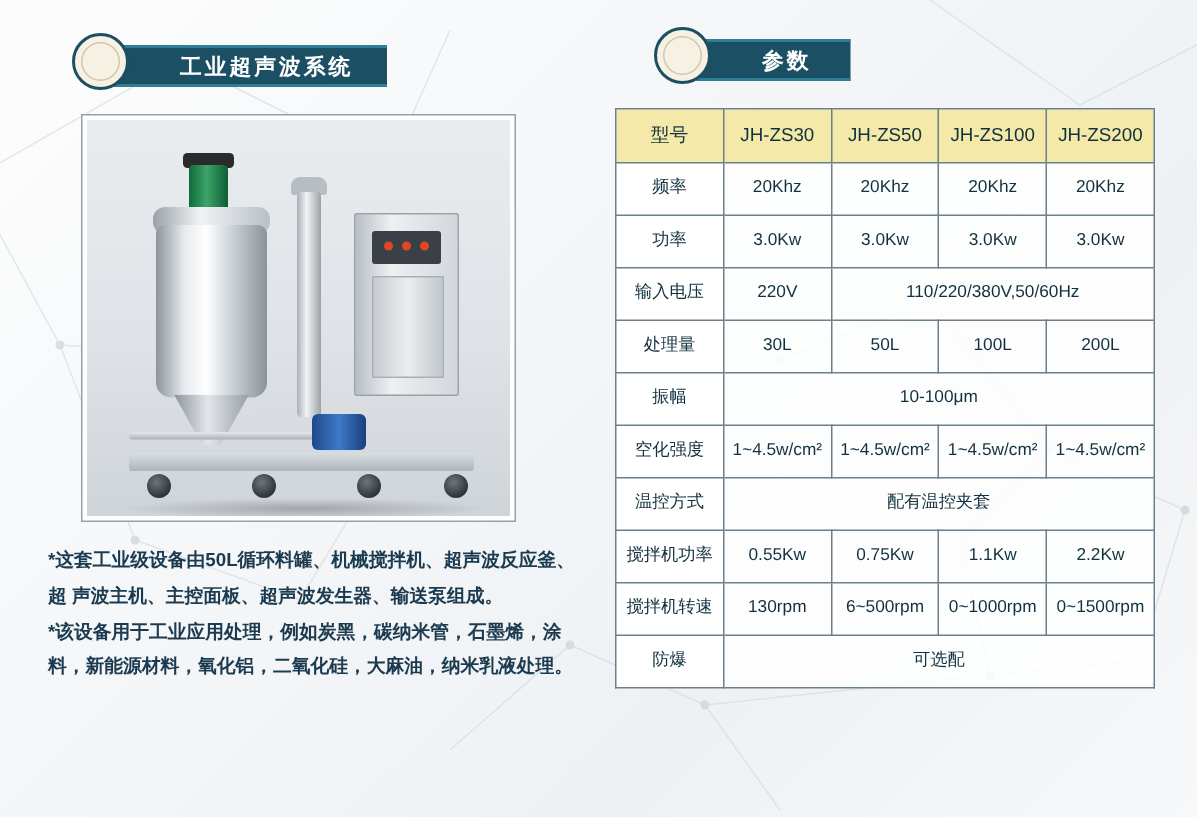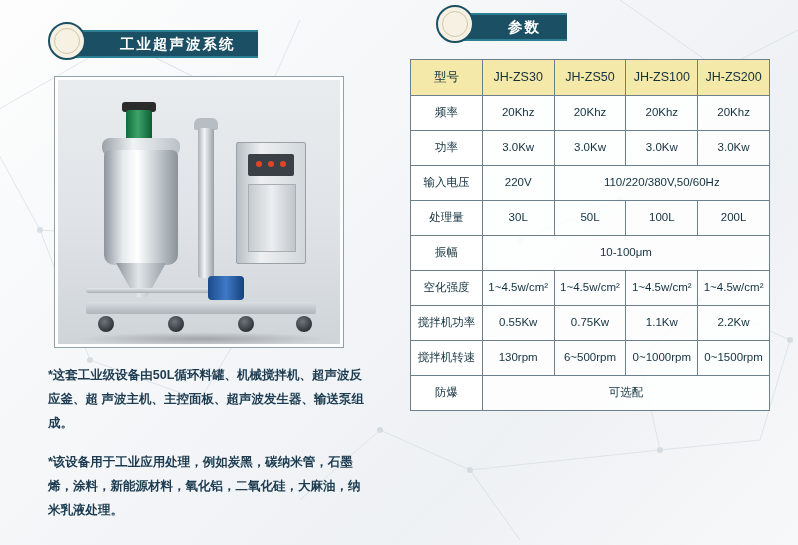--- a/index.html
+++ b/index.html
@@ -36,21 +36,21 @@
   }
   .left-pane {
     position: relative;
     width: 400px;
     padding: 22px 18px 0 22px;
     box-sizing: border-box;
   }
   .right-pane {
     position: relative;
     width: 398px;
-    padding: 5px 16px 0 10px;
+    padding: 18px 16px 0 10px;
     box-sizing: border-box;
   }
   
   .ribbon {
     position: relative;
     height: 40px;
     margin-left: 26px;
     width: 300px;
   }
   .ribbon-bar {
@@ -193,21 +193,21 @@
   
   .desc {
     margin-top: 14px;
     margin-left: 10px;
     width: 352px;
     font-size: 12.5px;
     line-height: 1.9;
     color: #1c3b50;
     font-weight: bold;
   }
-  .desc p { margin: 16px; }
+  .desc p { margin: 0; }
   
   .spec-table {
     margin-top: 14px;
     border-collapse: collapse;
     width: 360px;
     table-layout: fixed;
     background: rgba(255,255,255,0.85);
   }
   .spec-table td, .spec-table th {
     border: 1px solid #6b7f8c;
@@ -358,20 +358,24 @@
               <td colspan="4">10-100μm</td>
             </tr>
             <tr>
               <td class="rowhead">空化强度</td>
               <td>1~4.5w/cm²</td>
               <td>1~4.5w/cm²</td>
               <td>1~4.5w/cm²</td>
               <td>1~4.5w/cm²</td>
             </tr>
             <tr>
+              <td class="rowhead">温控方式</td>
+              <td colspan="4">配有温控夹套</td>
+            </tr>
+            <tr>
               <td class="rowhead">搅拌机功率</td>
               <td>0.55Kw</td>
               <td>0.75Kw</td>
               <td>1.1Kw</td>
               <td>2.2Kw</td>
             </tr>
             <tr>
               <td class="rowhead">搅拌机转速</td>
               <td>130rpm</td>
               <td>6~500rpm</td>

